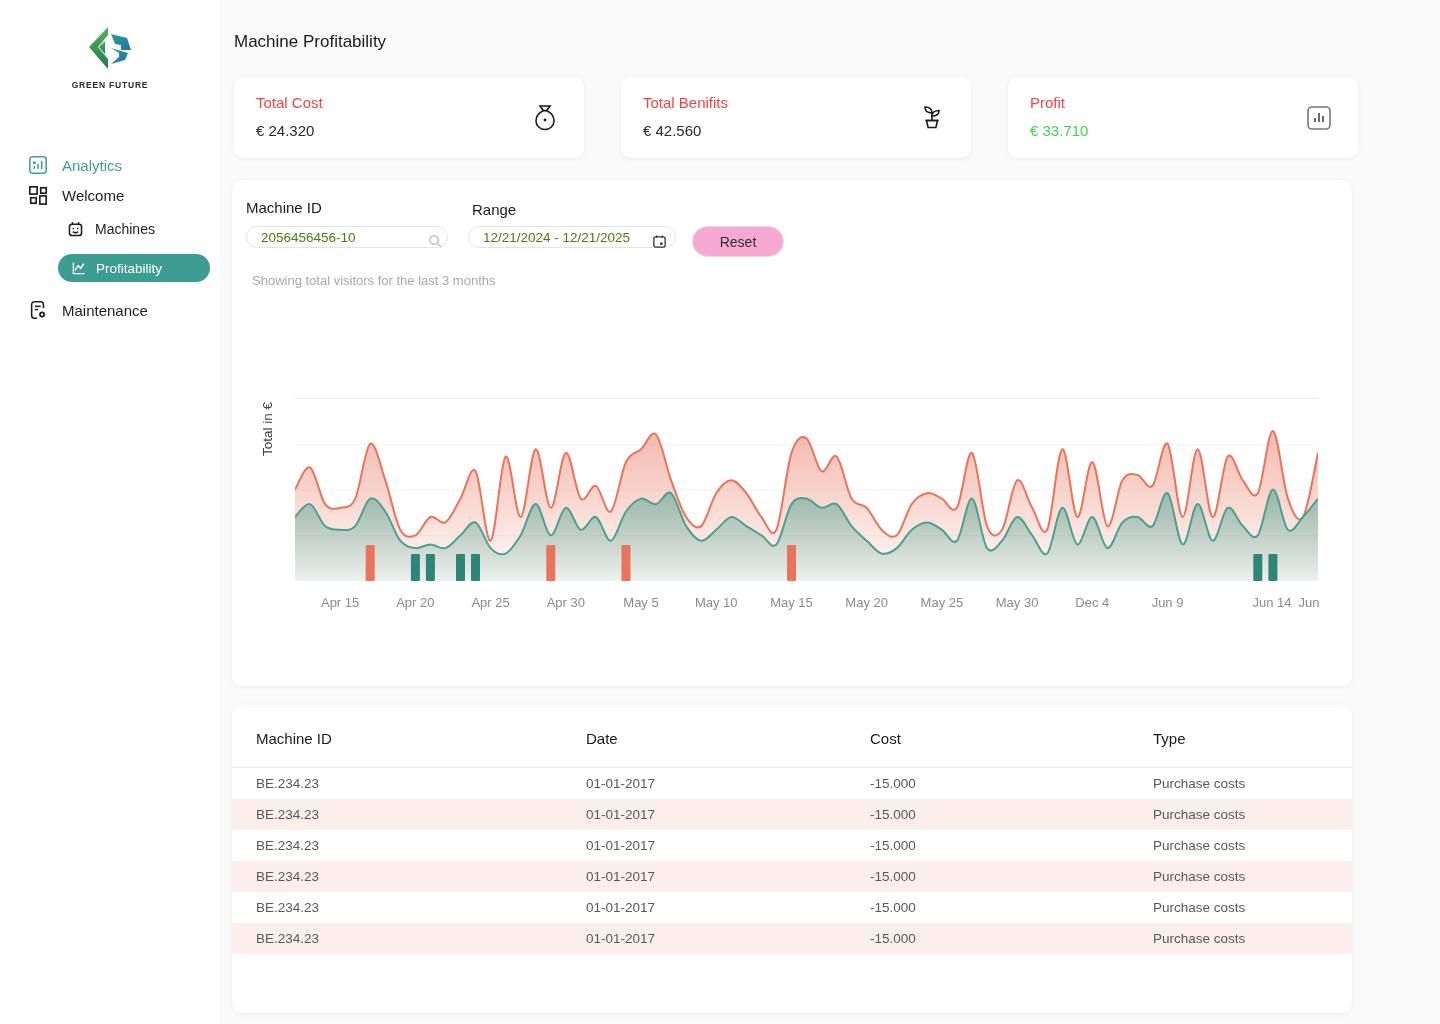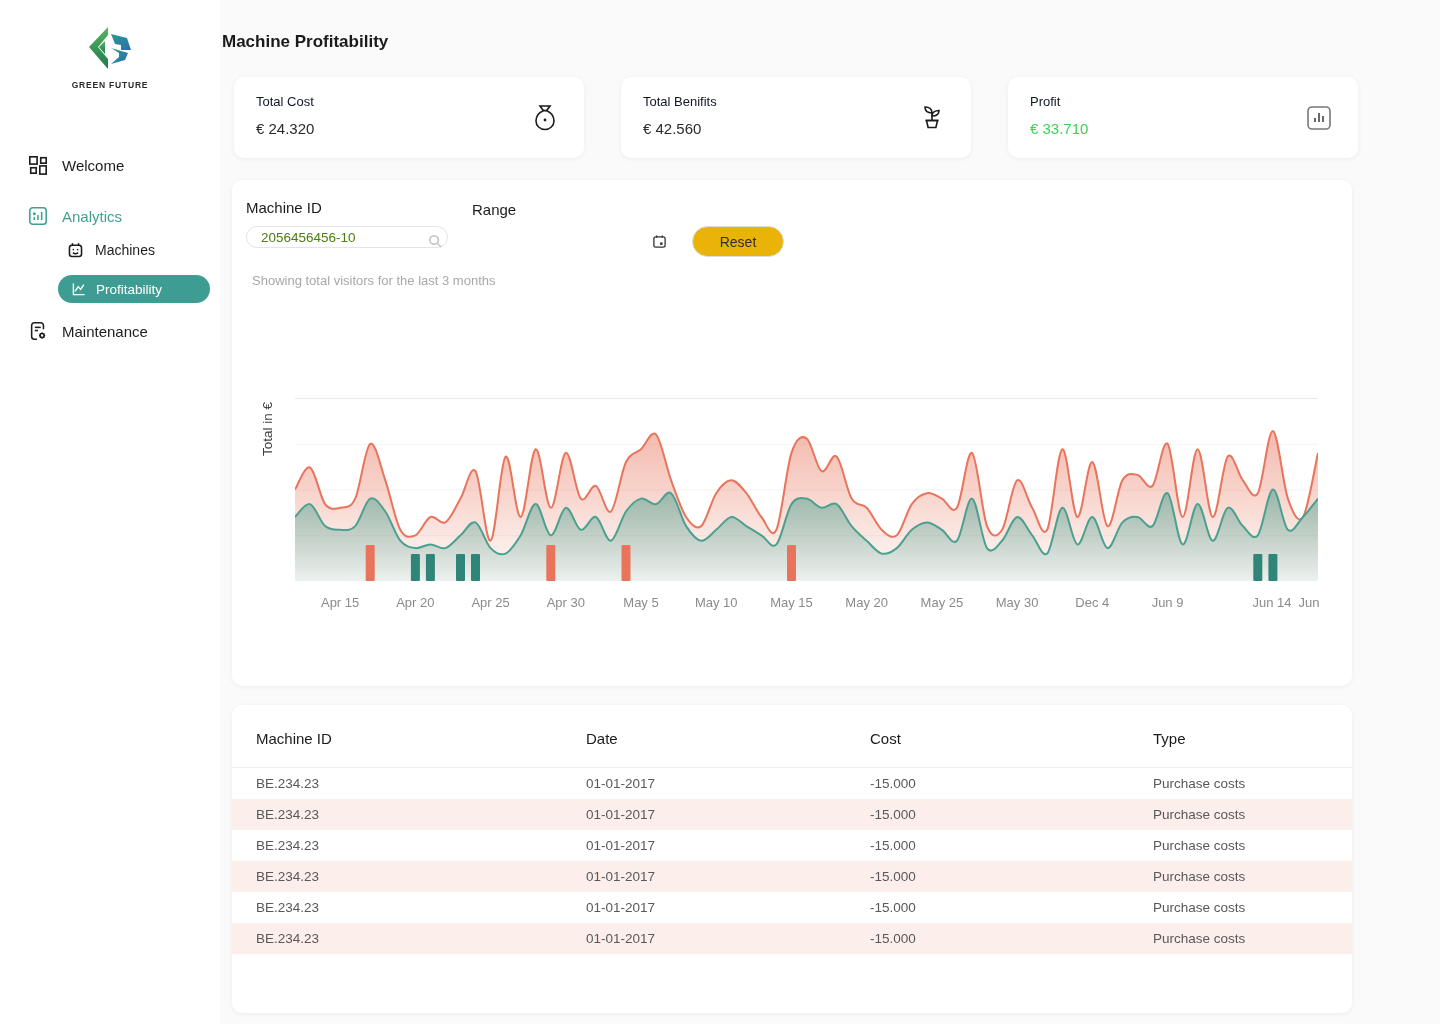--- a/index.html
+++ b/index.html
@@ -13,41 +13,41 @@
   .brand-name { margin-top:4px; font-size:8.5px; font-weight:bold; letter-spacing:.8px; color:#2b2b2b; }
   .nav { margin-top:60px; }
   .nav-item { display:flex; align-items:center; gap:14px; padding-left:28px; height:30px; font-size:15px; color:#1d1d1d; cursor:pointer; }
   .nav-item.analytics { margin-top:21px; color:#3FA092; }
   .nav-item.sub { margin-top:4px; padding-left:66px; font-size:14px; gap:10px; }
   .nav-pill { margin:10px 0 0 58px; width:152px; height:28px; border-radius:14px; background:#3E9D92; color:#ffffff; display:flex; align-items:center; gap:9px; padding-left:13px; font-size:13.5px; cursor:pointer; }
   .nav-item.maintenance { margin-top:13px; }
   .icon { display:inline-flex; align-items:center; justify-content:center; }
 
   
-  .page-title { position:absolute; left:222px; top:32px; font-size:17px; font-weight:700; color:#1a1a1a; }
+  .page-title { position:absolute; left:234px; top:32px; font-size:17px; font-weight:400; color:#1a1a1a; }
 
   
   .cards { position:absolute; left:234px; top:77px; display:flex; gap:37px; }
   .card { width:350px; height:81px; background:#ffffff; border-radius:10px; box-shadow:0 1px 5px rgba(0,0,0,.06); padding:17px 22px; position:relative; }
-  .card-label { font-size:13px; font-weight:500; color:#0f172a; }
+  .card-label { font-size:15px; font-weight:500; color:#ef4444; }
   .card-value { font-size:15px; margin-top:11px; color:#2a2a2a; }
   .card-icon { position:absolute; right:26px; top:50%; transform:translateY(-50%); }
 
   
   .chart-card { position:absolute; left:232px; top:180px; width:1120px; height:506px; background:#ffffff; border-radius:10px; box-shadow:0 1px 5px rgba(0,0,0,.06); overflow:hidden; }
   .filter-label { position:absolute; font-size:15px; font-weight:500; color:#1b1b1b; }
   .flabel-machine { left:14px; top:19px; }
   .flabel-range { left:240px; top:21px; }
   .pill-input { position:absolute; top:46px; height:22px; border:1px solid #e4e4e4; border-radius:16px; background:#fff; font-size:13.5px; color:#4d7c0f; padding:0 30px 0 14px; outline:none; font-family:"Liberation Sans", sans-serif; }
   .inp-machine { left:14px; width:202px; }
   .inp-range { left:236px; width:208px; }
   .inp-icon { position:absolute; top:54px; }
   .search-ic { left:196px; }
   .cal-ic { left:420px; }
-  .reset-btn { position:absolute; left:460px; top:46px; width:92px; height:31px; border:1px solid #dddddd; border-radius:16px; background:#eab308; font-size:14px; color:#2e2e2e; cursor:pointer; font-family:"Liberation Sans", sans-serif; }
+  .reset-btn { position:absolute; left:460px; top:46px; width:92px; height:31px; border:1px solid #dddddd; border-radius:16px; background:#f9a8d4; font-size:14px; color:#2e2e2e; cursor:pointer; font-family:"Liberation Sans", sans-serif; }
   .chart-caption { position:absolute; left:20px; top:93px; font-size:13px; color:#a8a8a8; }
   .y-axis-label { position:absolute; left:28px; top:222px; writing-mode:vertical-rl; transform:rotate(180deg); font-size:13.5px; color:#3d3d3d; }
   #chart-svg { position:absolute; left:63px; top:218px; }
   .x-ticks { position:absolute; left:63px; top:415px; width:1026px; height:18px; overflow:hidden; }
   .x-ticks span { position:absolute; transform:translateX(-50%); font-size:13px; color:#8b8b8b; white-space:nowrap; }
   .x-axis-label { position:absolute; left:63px; top:437px; width:1023px; text-align:center; text-indent:20px; font-size:13.5px; color:#333333; }
 
   
   .table-card { position:absolute; left:232px; top:705px; width:1120px; height:308px; background:#ffffff; border-radius:10px; box-shadow:0 1px 5px rgba(0,0,0,.06); overflow:hidden; }
   table.tbl { width:100%; border-collapse:collapse; table-layout:fixed; }
@@ -76,43 +76,43 @@
         <path d="M27 1 L8 21 L27 43 L27 33 L17 21 L27 9 Z" fill="url(#lg)"></path>
         <path d="M24 15 L18 21 L24 28 Z" fill="url(#lg)"></path>
         <path d="M30 8 L46 12 L50 24 L40 24 L40 19 L34 18 Z" fill="url(#lb)"></path>
         <path d="M30 22 L38 27 L38 31 L30 38 L44 34 L47 27 Z" fill="url(#lb)"></path>
       </svg>
     </span>
     <div class="brand-name">GREEN FUTURE</div>
   </div>
 
   <nav class="nav">
-    <div class="nav-item">
-      <span class="icon">
-        <svg width="20" height="20" viewBox="0 0 22 22" fill="none" stroke="#1d1d1d" stroke-width="1.8">
-          <rect x="2" y="2" width="8" height="8"></rect>
-            <rect x="14" y="3" width="6" height="6"></rect>
-          <rect x="3" y="14" width="6" height="6"></rect>
-            <rect x="13" y="12" width="7" height="9"></rect>
-        </svg>
-      </span>
-      <span>Welcome</span>
-    </div>
-
     <div class="nav-item analytics">
       <span class="icon">
         <svg width="20" height="20" viewBox="0 0 22 22" fill="none" stroke="#3FA092" stroke-width="1.7">
           <rect x="2" y="2" width="18" height="18" rx="3"></rect>
           <line x1="7" y1="15.5" x2="7" y2="12"></line>
           <circle cx="7" cy="8.5" r="0.8" fill="#3FA092"></circle>
           <line x1="11" y1="15.5" x2="11" y2="10"></line>
           <line x1="15" y1="15.5" x2="15" y2="6.5"></line>
         </svg>
       </span>
       <span>Analytics</span>
+    </div>
+
+    <div class="nav-item">
+      <span class="icon">
+        <svg width="20" height="20" viewBox="0 0 22 22" fill="none" stroke="#1d1d1d" stroke-width="1.8">
+          <rect x="2" y="2" width="8" height="8"></rect>
+            <rect x="14" y="3" width="6" height="6"></rect>
+          <rect x="3" y="14" width="6" height="6"></rect>
+            <rect x="13" y="12" width="7" height="9"></rect>
+        </svg>
+      </span>
+      <span>Welcome</span>
     </div>
 
     <div class="nav-item sub">
       <span class="icon">
         <svg width="19" height="19" viewBox="0 0 22 22" fill="none" stroke="#1d1d1d" stroke-width="1.8">
           <rect x="4" y="5" width="14" height="13" rx="3"></rect>
           <line x1="7.5" y1="5" x2="7.5" y2="2.5"></line>
             <line x1="14.5" y1="5" x2="14.5" y2="2.5"></line>
           <circle cx="8.5" cy="10" r="0.9" fill="#1d1d1d" stroke="none"></circle>
           <circle cx="13.5" cy="10" r="0.9" fill="#1d1d1d" stroke="none"></circle>
@@ -203,20 +203,21 @@
   <div class="filter-label flabel-machine">Machine ID</div>
   <input class="pill-input inp-machine" type="text" value="2056456456-10" style="">
   <span class="inp-icon search-ic icon">
     <svg width="15" height="15" viewBox="0 0 16 16" fill="none" stroke="#bbbbbb" stroke-width="1.5">
       <circle cx="6.5" cy="6.5" r="4.5"></circle>
         <line x1="10" y1="10" x2="14" y2="14"></line>
     </svg>
   </span>
 
   <div class="filter-label flabel-range">Range</div>
+  <input class="pill-input inp-range" type="text" value="12/21/2024 - 12/21/2025" style="">
   <span class="inp-icon cal-ic icon">
     <svg width="15" height="15" viewBox="0 0 16 16" fill="none" stroke="#333333" stroke-width="1.4">
       <rect x="2" y="3" width="12" height="11" rx="2"></rect>
       <line x1="5" y1="1.5" x2="5" y2="4"></line>
         <line x1="11" y1="1.5" x2="11" y2="4"></line>
       <rect x="8.6" y="9" width="2.6" height="2.6" fill="#333333" stroke="none"></rect>
     </svg>
   </span>
 
   <button class="reset-btn">Reset</button>

